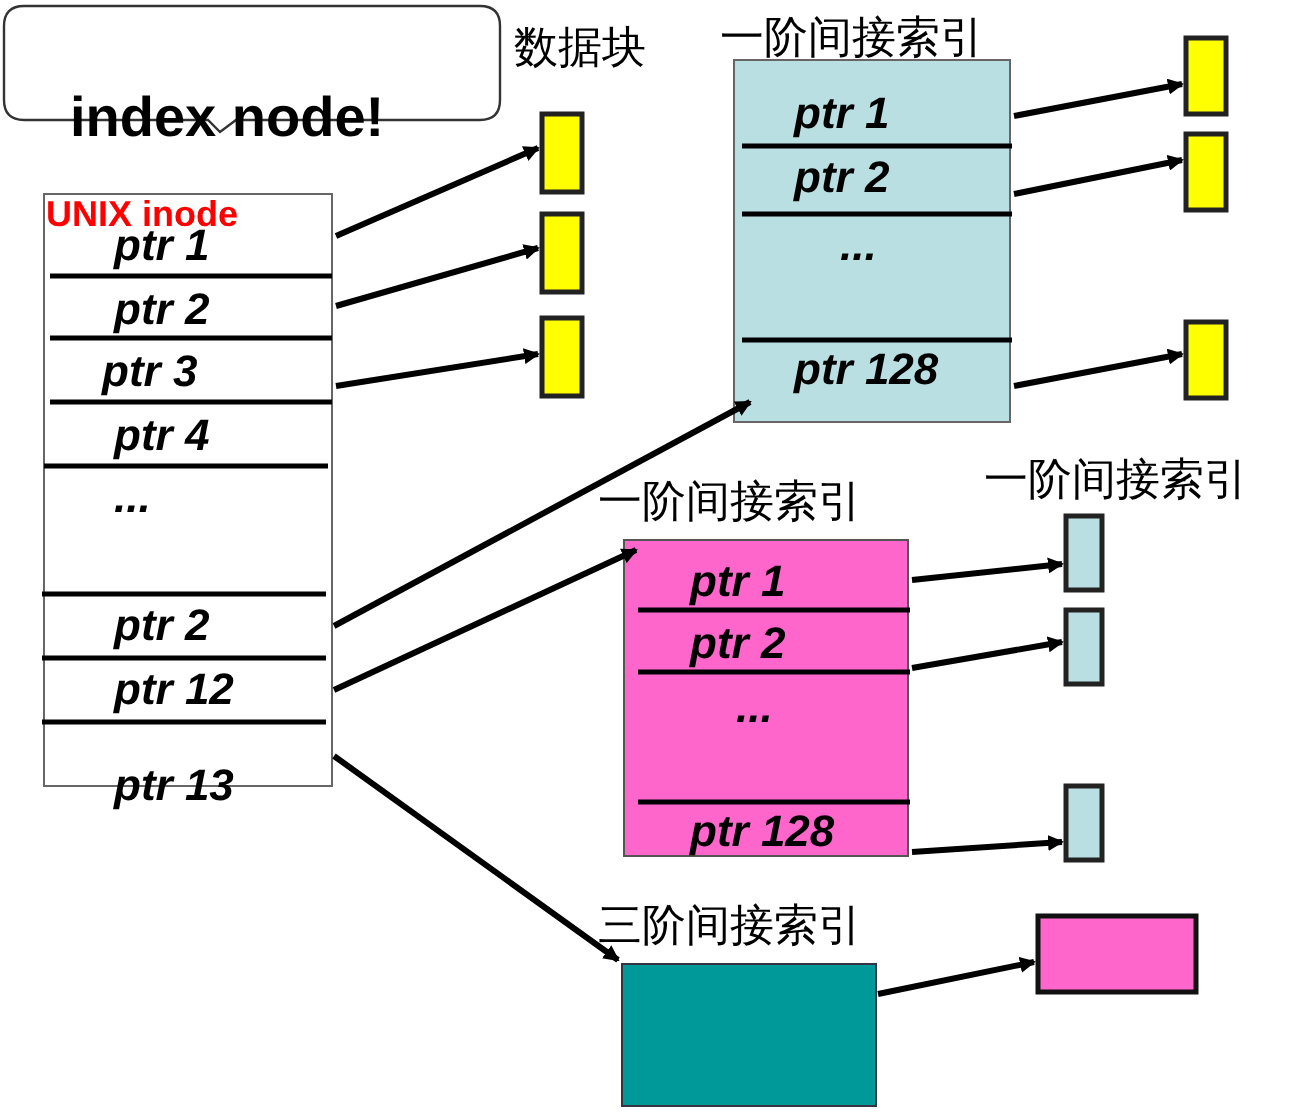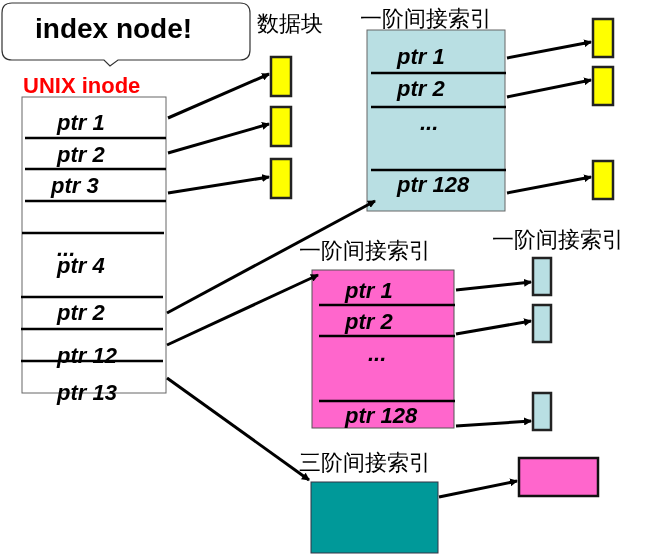--- a/index.html
+++ b/index.html
@@ -1,20 +1,20 @@
 <!DOCTYPE html>
 <html><head>
 <meta charset="utf-8">
 <style>
   html, body { margin:0; padding:0; background:#ffffff; }
   body { width:648px; height:556px; position:relative; overflow:hidden;
          font-family:"Liberation Sans", "DejaVu Sans", sans-serif; }
   .abs { position:absolute; }
-  .callout-text { font-weight:bold; font-size:28px; color:#000; white-space:nowrap; }
-  .title-red { font-weight:bold; font-size:22px; color:#ff0000; white-space:nowrap; }
+  .callout-text { font-weight:bold; font-size:28px; color:#000; white-space:nowrap;margin-top:30px; }
+  .title-red { font-weight:bold; font-size:18px; color:#ff0000; white-space:nowrap;margin-top:24px; }
   .zh { font-family:"DejaVu Sans", sans-serif; font-size:22px; color:#000; white-space:nowrap; }
   .ptr { font-weight:bold; font-size:22px; color:#000; white-space:nowrap;font-style:italic; }
   svg { position:absolute; left:0; top:0; }
 </style>
 </head>
 <body>
 
 <svg width="648" height="556" viewBox="0 0 648 556">
   <defs>
     <marker id="ah" markerWidth="8" markerHeight="8" refX="7" refY="4" orient="auto" markerUnits="userSpaceOnUse">
@@ -81,24 +81,24 @@
     <line x1="439" y1="497" x2="517" y2="481"></line>
   </g>
 </svg>
 
 <div class="abs callout-text" style="left:35px; top:13px;">index node!</div>
 <div class="abs title-red" style="left:23px; top:73px;">UNIX inode</div>
 
 <div class="abs ptr" style="left:57px; top:110px;">ptr 1</div>
 <div class="abs ptr" style="left:57px; top:142px;">ptr 2</div>
 <div class="abs ptr" style="left:51px; top:173px;">ptr 3</div>
-<div class="abs ptr" style="left:57px; top:205px;margin-top:48px;">ptr 4</div>
+<div class="abs ptr" style="left:57px; top:205px;">ptr 4</div>
 <div class="abs ptr" style="left:57px; top:236px;">...</div>
 <div class="abs ptr" style="left:57px; top:300px;">ptr 2</div>
-<div class="abs ptr" style="left:57px; top:332px;margin-top:11px;">ptr 12</div>
+<div class="abs ptr" style="left:57px; top:332px;">ptr 12</div>
 <div class="abs ptr" style="left:57px; top:380px;">ptr 13</div>
 
 <div class="abs zh" style="left:257px; top:9px;">数据块</div>
 <div class="abs zh" style="left:360px; top:4px;">一阶间接索引</div>
 
 <div class="abs ptr" style="left:397px; top:44px;">ptr 1</div>
 <div class="abs ptr" style="left:397px; top:76px;">ptr 2</div>
 <div class="abs ptr" style="left:420px; top:110px;">...</div>
 <div class="abs ptr" style="left:397px; top:172px;">ptr 128</div>
 

